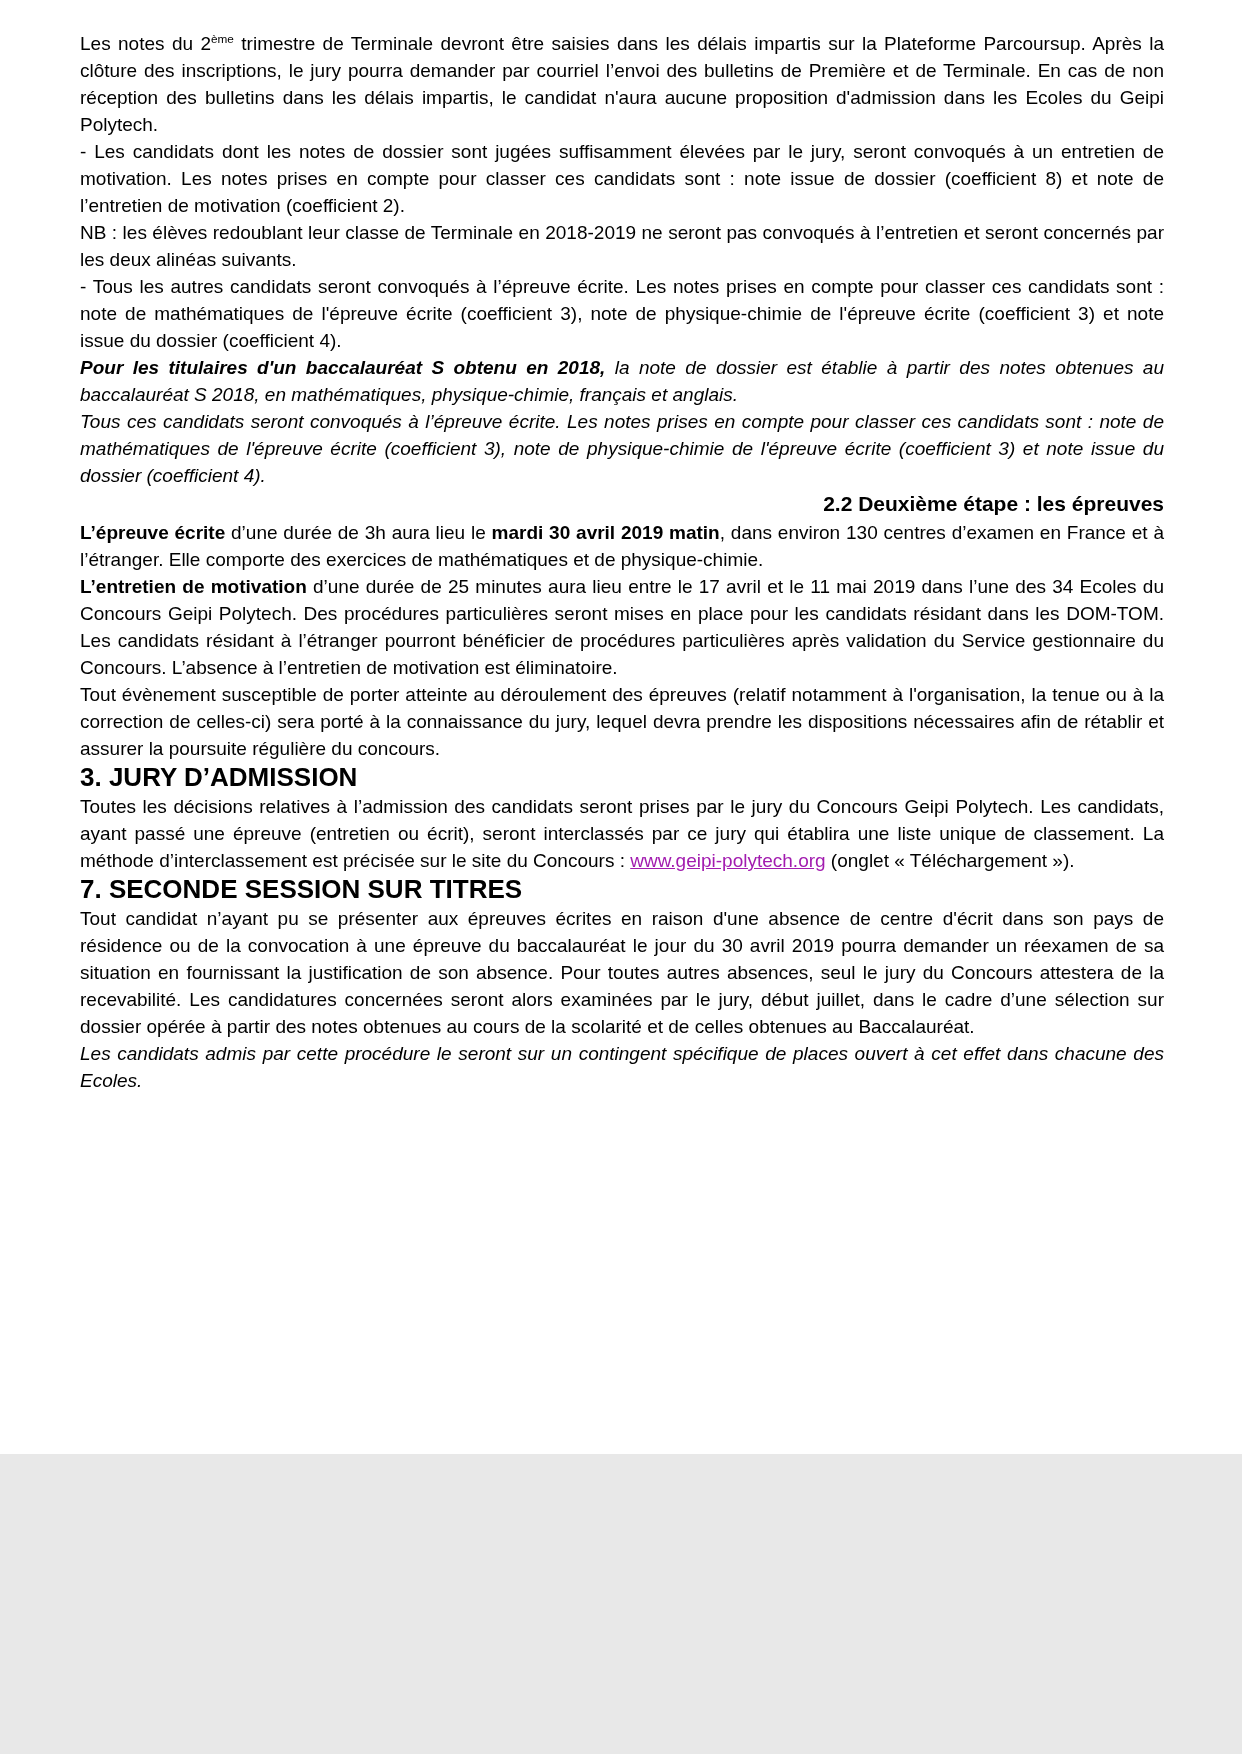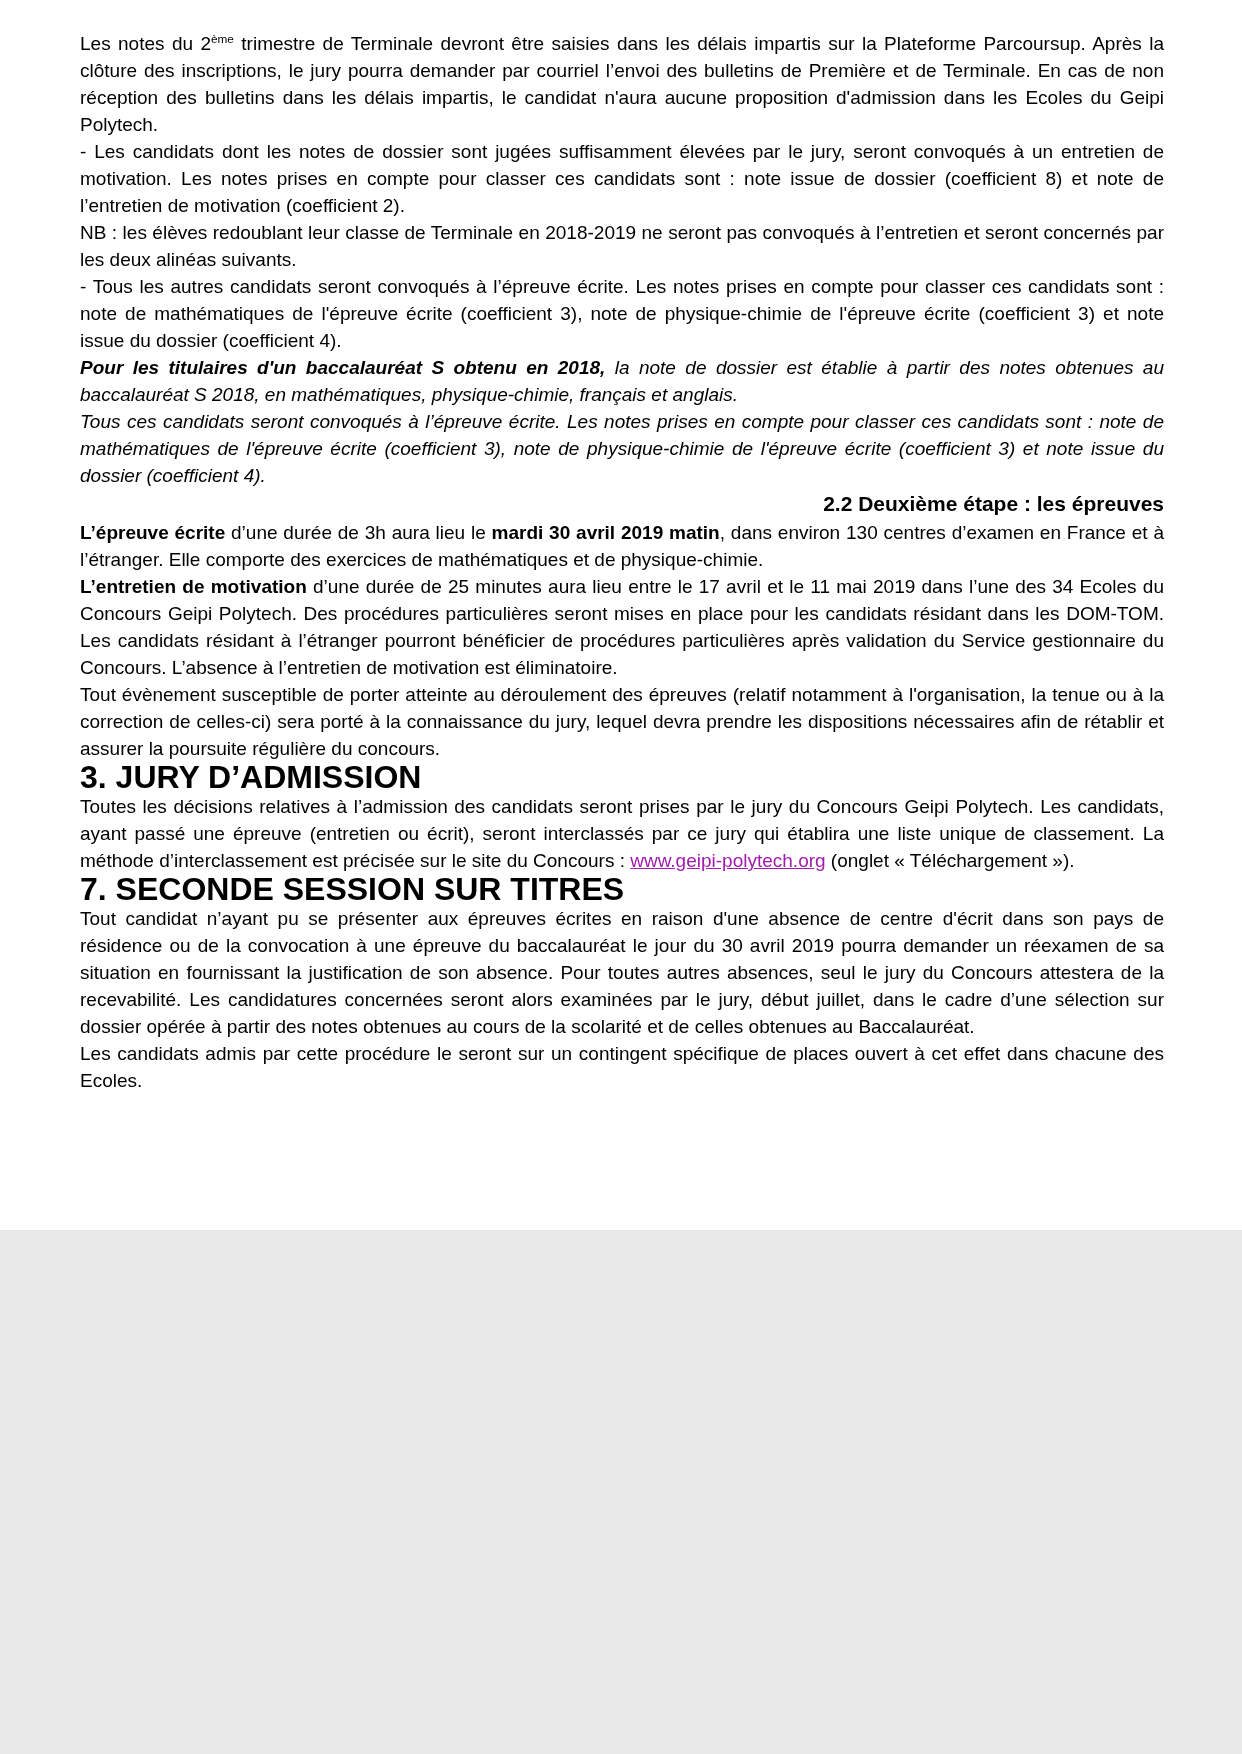--- a/index.html
+++ b/index.html
@@ -1,39 +1,39 @@
 <!DOCTYPE html>
 <html><head>
 <meta charset="utf-8">
 <style>
   html, body { margin: 0; padding: 0; background: #e8e8e8; }
   .page {
     position: relative;
     width: 1242px;
-    height: 1230px;
+    height: 1454px;
     margin: 0 auto;
     background: #ffffff;
     box-sizing: border-box;
     padding: 30px 78px 0 80px;
     font-family: "Liberation Sans", "DejaVu Sans", sans-serif;
     font-size: 19px;
     line-height: 27px;
     color: #000000;
     overflow: hidden;
   }
   p.body {
     margin: 0;
     text-align: justify;
   }
   p.bold { font-weight: bold; }
-  p.italic { }
+  p.italic { font-style: italic; }
   sup { font-size: 0.62em; line-height: 0; vertical-align: super; }
   h1.sect {
     margin: 0;
-    font-size: 32px;
+    font-size: 26px;
     line-height: 31px;
     font-weight: bold;
     text-align: left;
   }
   h2.sub {
     margin: 0 0 0 80px;
     font-size: 21px;
     line-height: 30px;
     font-weight: bold;
     text-align: right;

